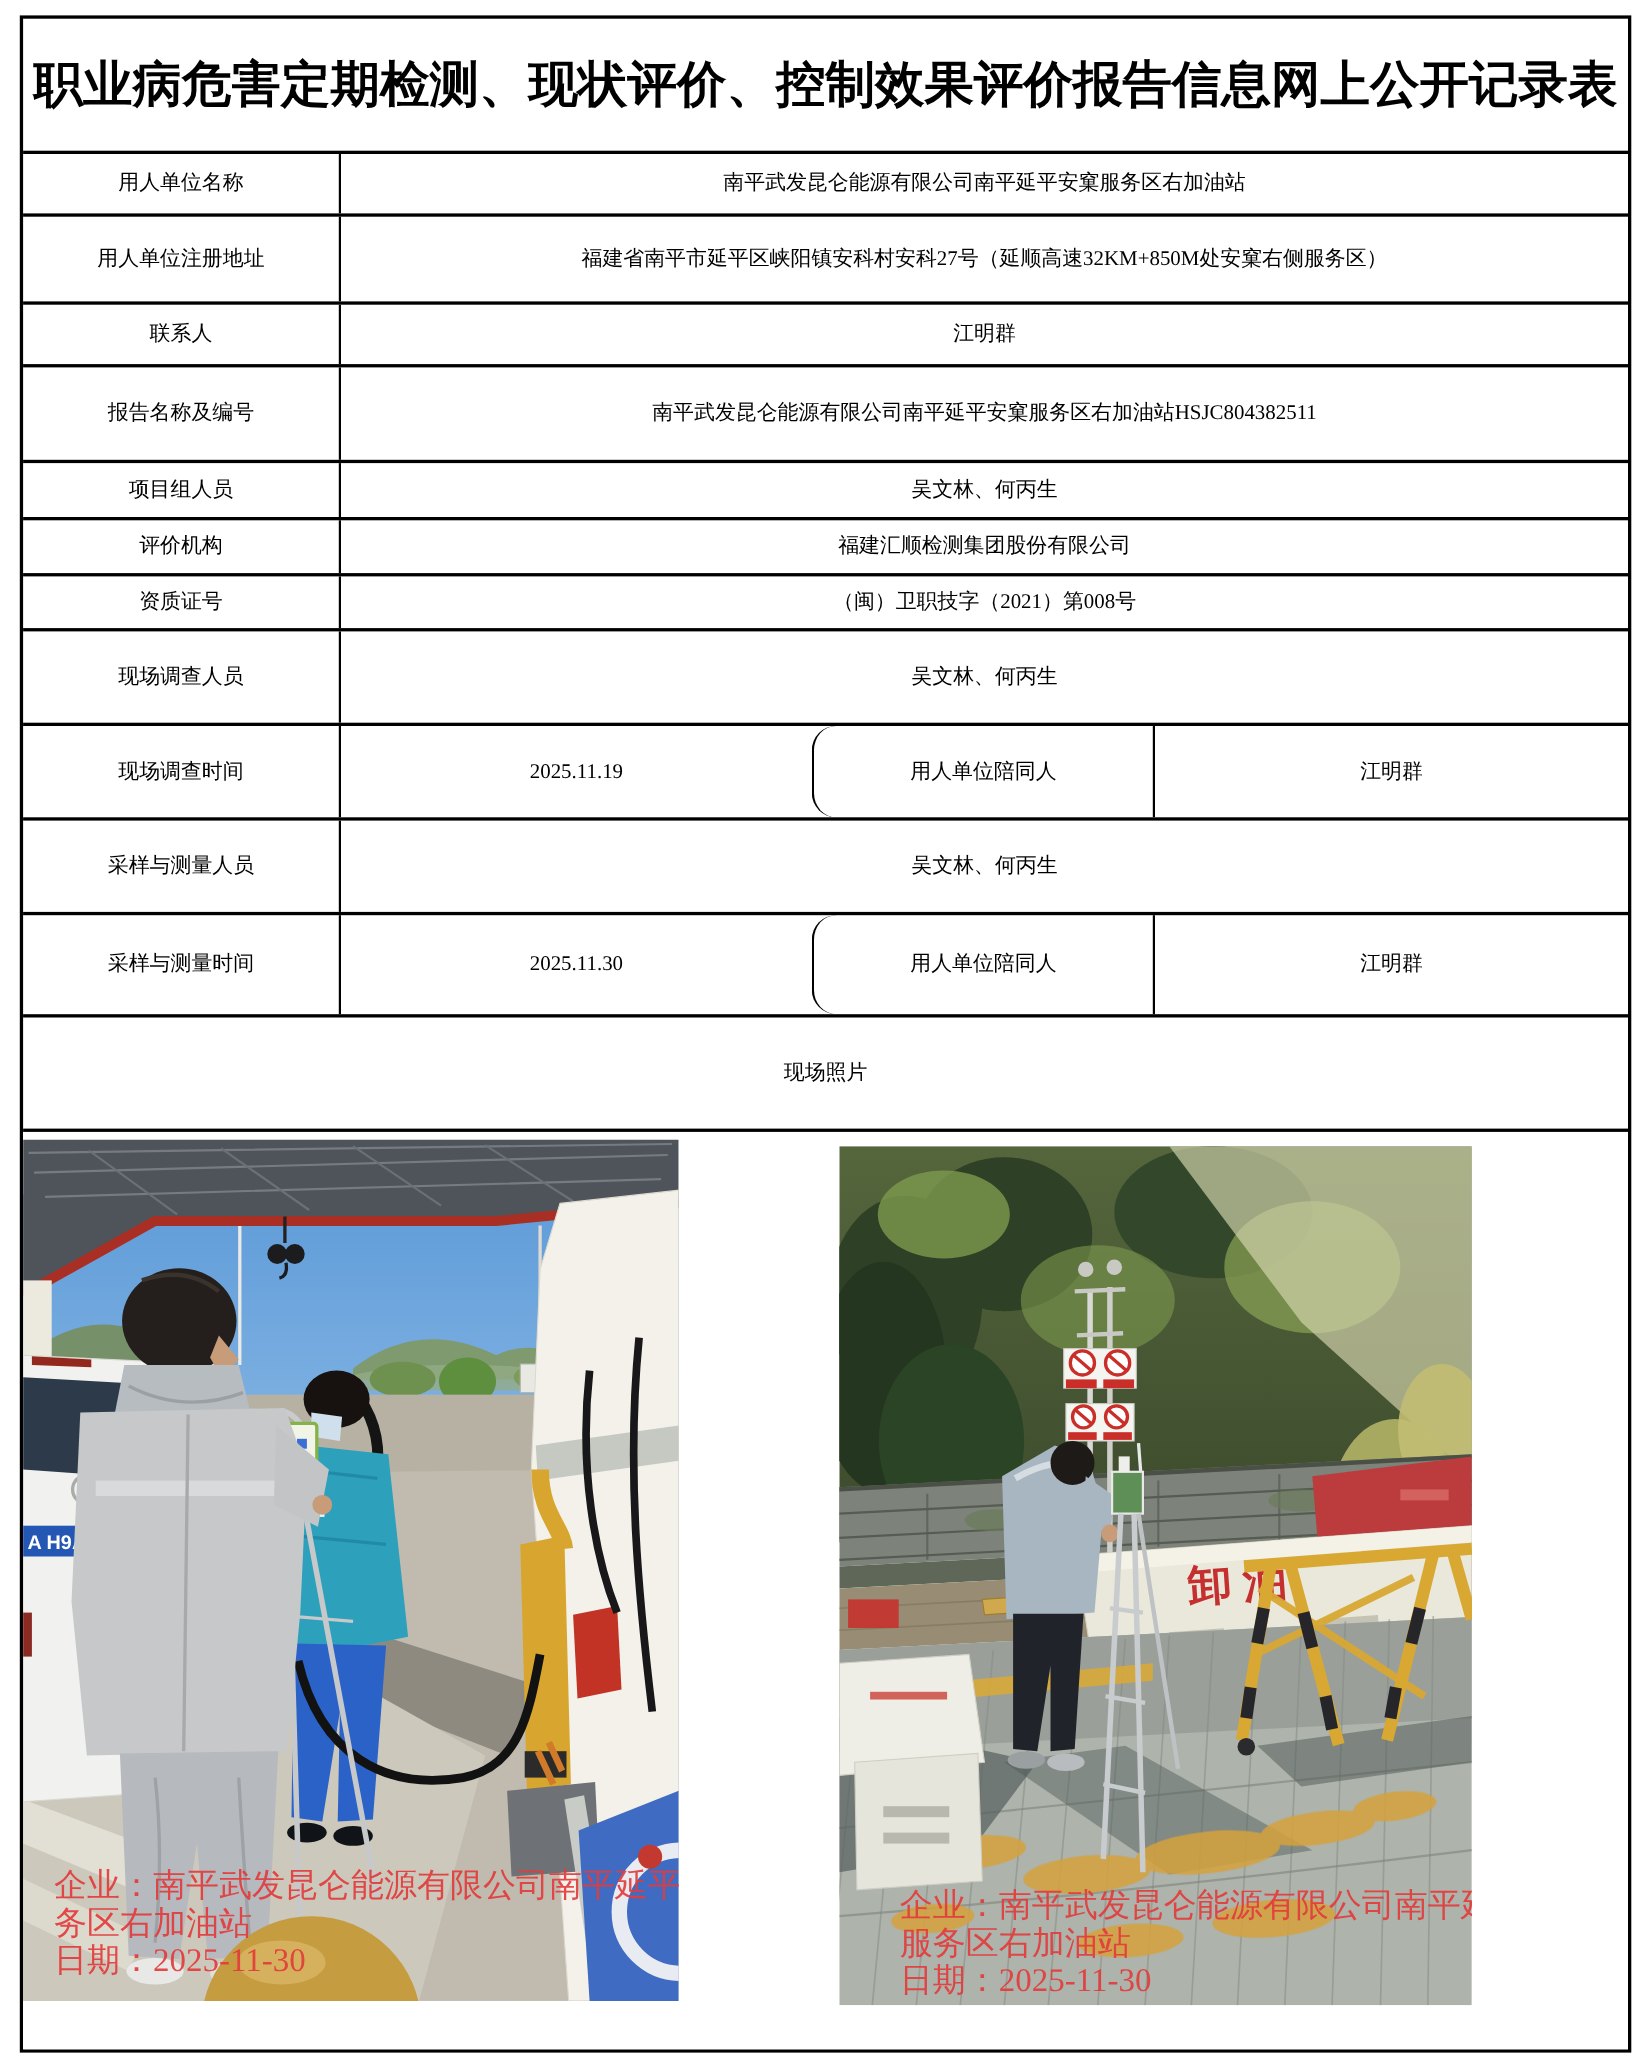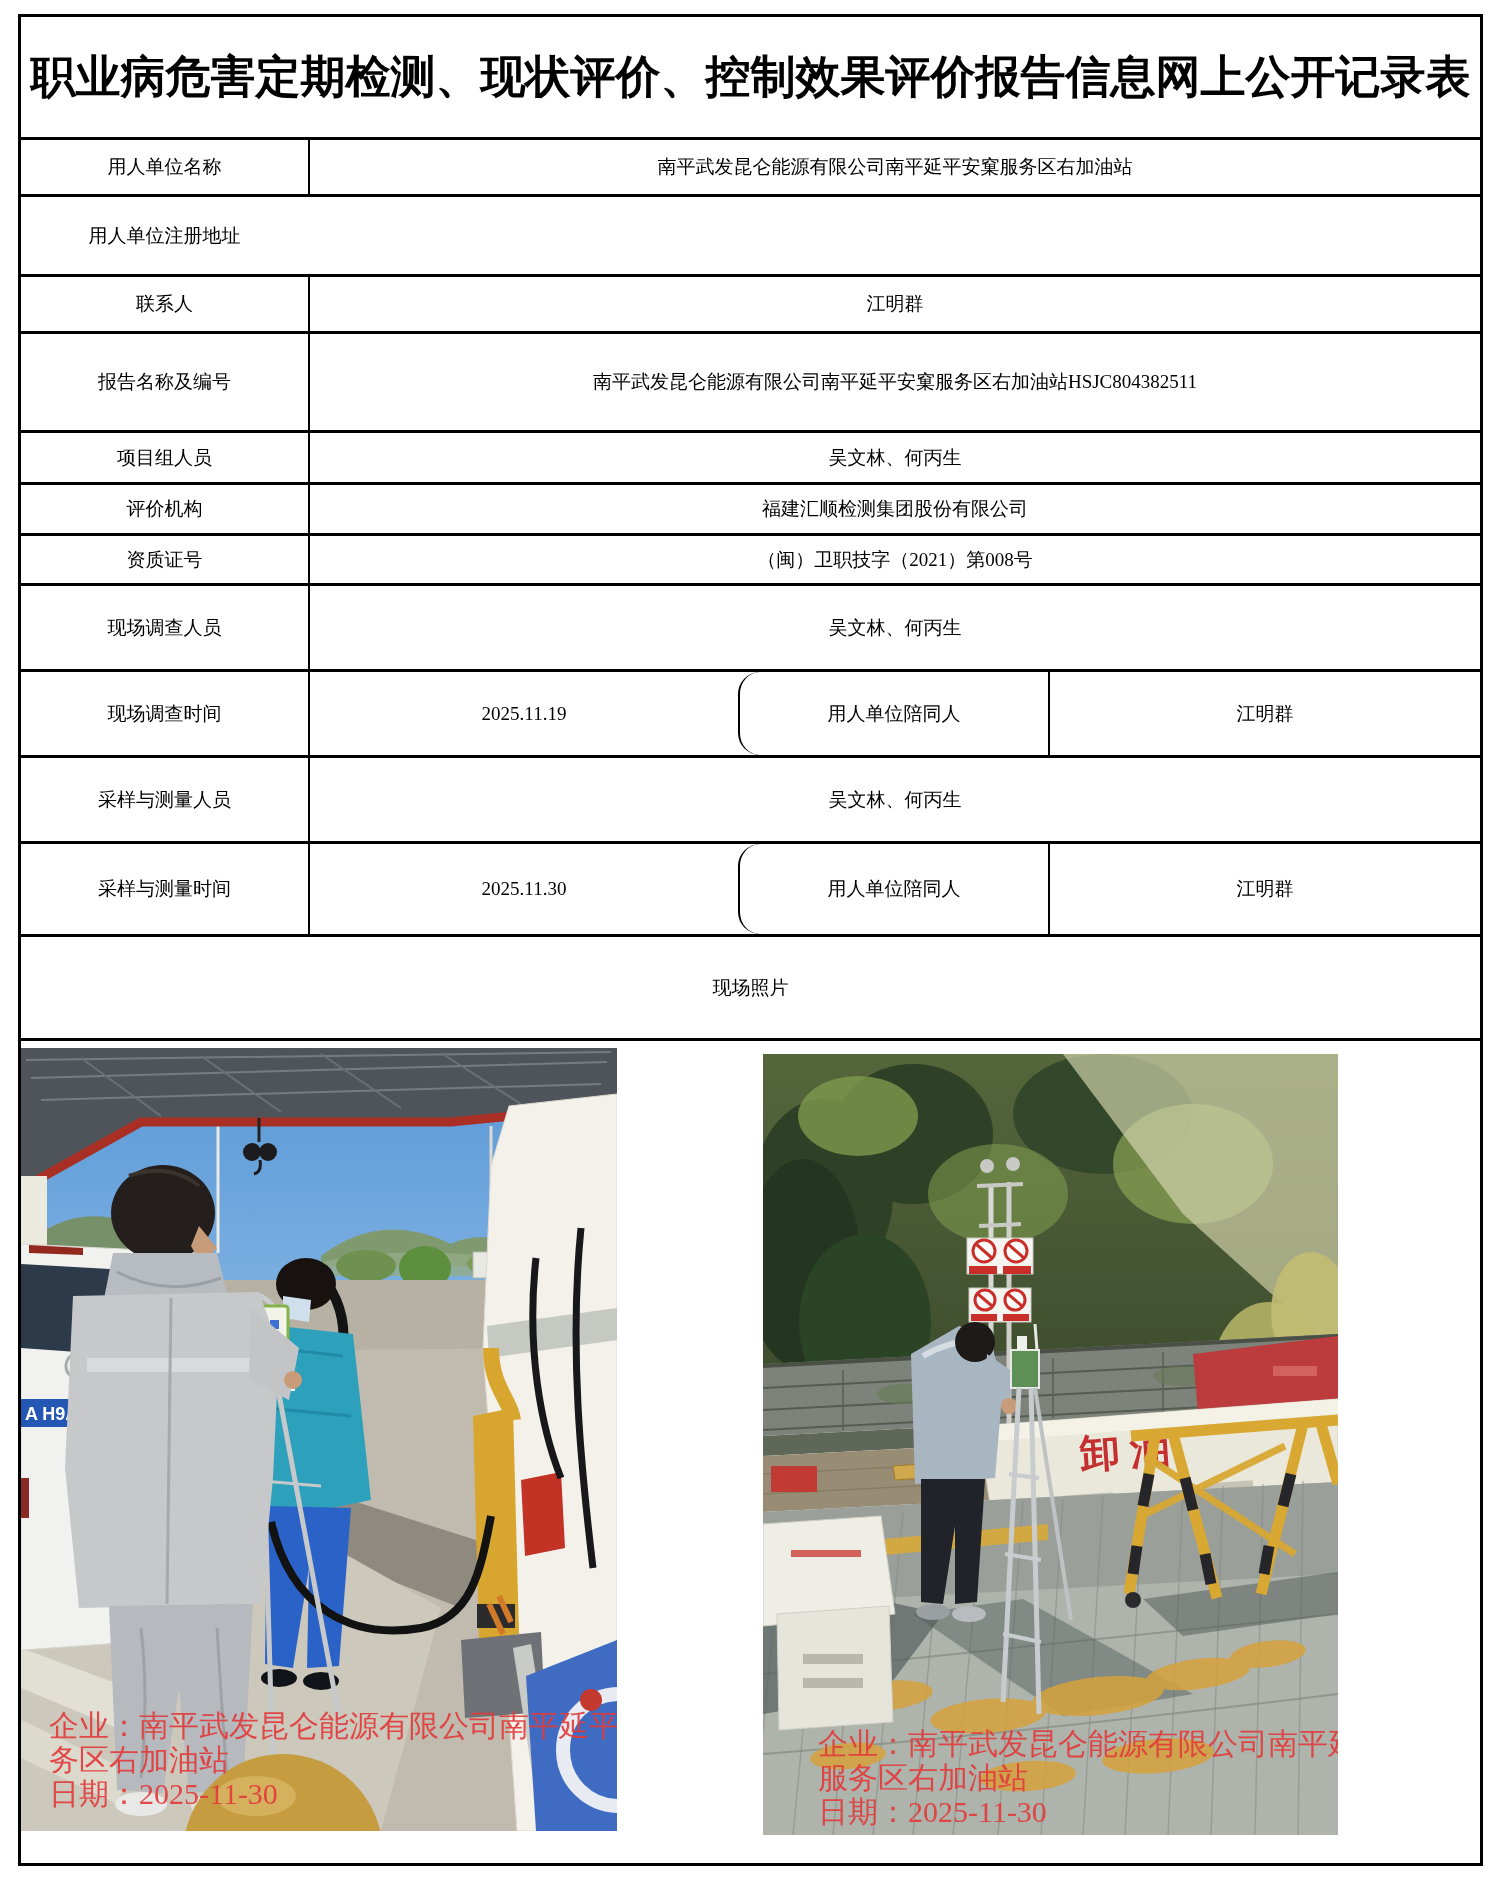--- a/index.html
+++ b/index.html
@@ -7,39 +7,40 @@
   .sheet{position:absolute;left:18px;top:14px;width:1465px;height:1852px;border:3px solid #000;box-sizing:border-box;display:flex;flex-direction:column;background:#fff;}
   .title-row{height:120px;flex:none;display:flex;align-items:center;justify-content:center;font-size:45px;font-weight:bold;white-space:nowrap;}
   .trow{display:flex;flex:none;border-top:3px solid #000;box-sizing:border-box;}
   .cell{box-sizing:border-box;display:flex;align-items:center;justify-content:center;text-align:center;font-size:19px;line-height:1.25;padding:0 10px;}
   .cell + .cell{border-left:2px solid #000;}
   .label-cell{width:287px;flex:none;}
   .value-cell{flex:1;}
   .c2{width:430px;flex:none;}
   .c3{width:310px;flex:none;border-radius:22px;}
   .c4{flex:1;}
-  .h57{height:57px}.h80{height:80px}.h87{height:99px}.h52{height:52px}
+  .h57{height:57px}.h80{height:80px}.h87{height:87px}.h52{height:52px}
   .h51{height:51px}.h50{height:50px}.h85{height:86px}.h93{height:93px}.h104{height:104px}
   .photos-row{flex:1;border-top:3px solid #000;position:relative;background:#fff;}
   .photo{position:absolute;}
   .wm{font-size:30px;fill:#e23c3c;opacity:.92;font-family:"Liberation Serif","DejaVu Serif",serif;}
   svg{display:block;}
 </style>
 </head>
 <body>
 
 <div class="sheet">
   <div class="title-row">职业病危害定期检测、现状评价、控制效果评价报告信息网上公开记录表</div>
 
   <div class="trow h57">
     <div class="cell label-cell">用人单位名称</div>
     <div class="cell value-cell">南平武发昆仑能源有限公司南平延平安窠服务区右加油站</div>
   </div>
   <div class="trow h80">
     <div class="cell label-cell">用人单位注册地址</div>
+    <div class="cell value-cell">福建省南平市延平区峡阳镇安科村安科27号（延顺高速32KM+850M处安窠右侧服务区）</div>
   </div>
   <div class="trow h57">
     <div class="cell label-cell">联系人</div>
     <div class="cell value-cell">江明群</div>
   </div>
   <div class="trow h87">
     <div class="cell label-cell">报告名称及编号</div>
     <div class="cell value-cell">南平武发昆仑能源有限公司南平延平安窠服务区右加油站HSJC804382511</div>
   </div>
   <div class="trow h52">

